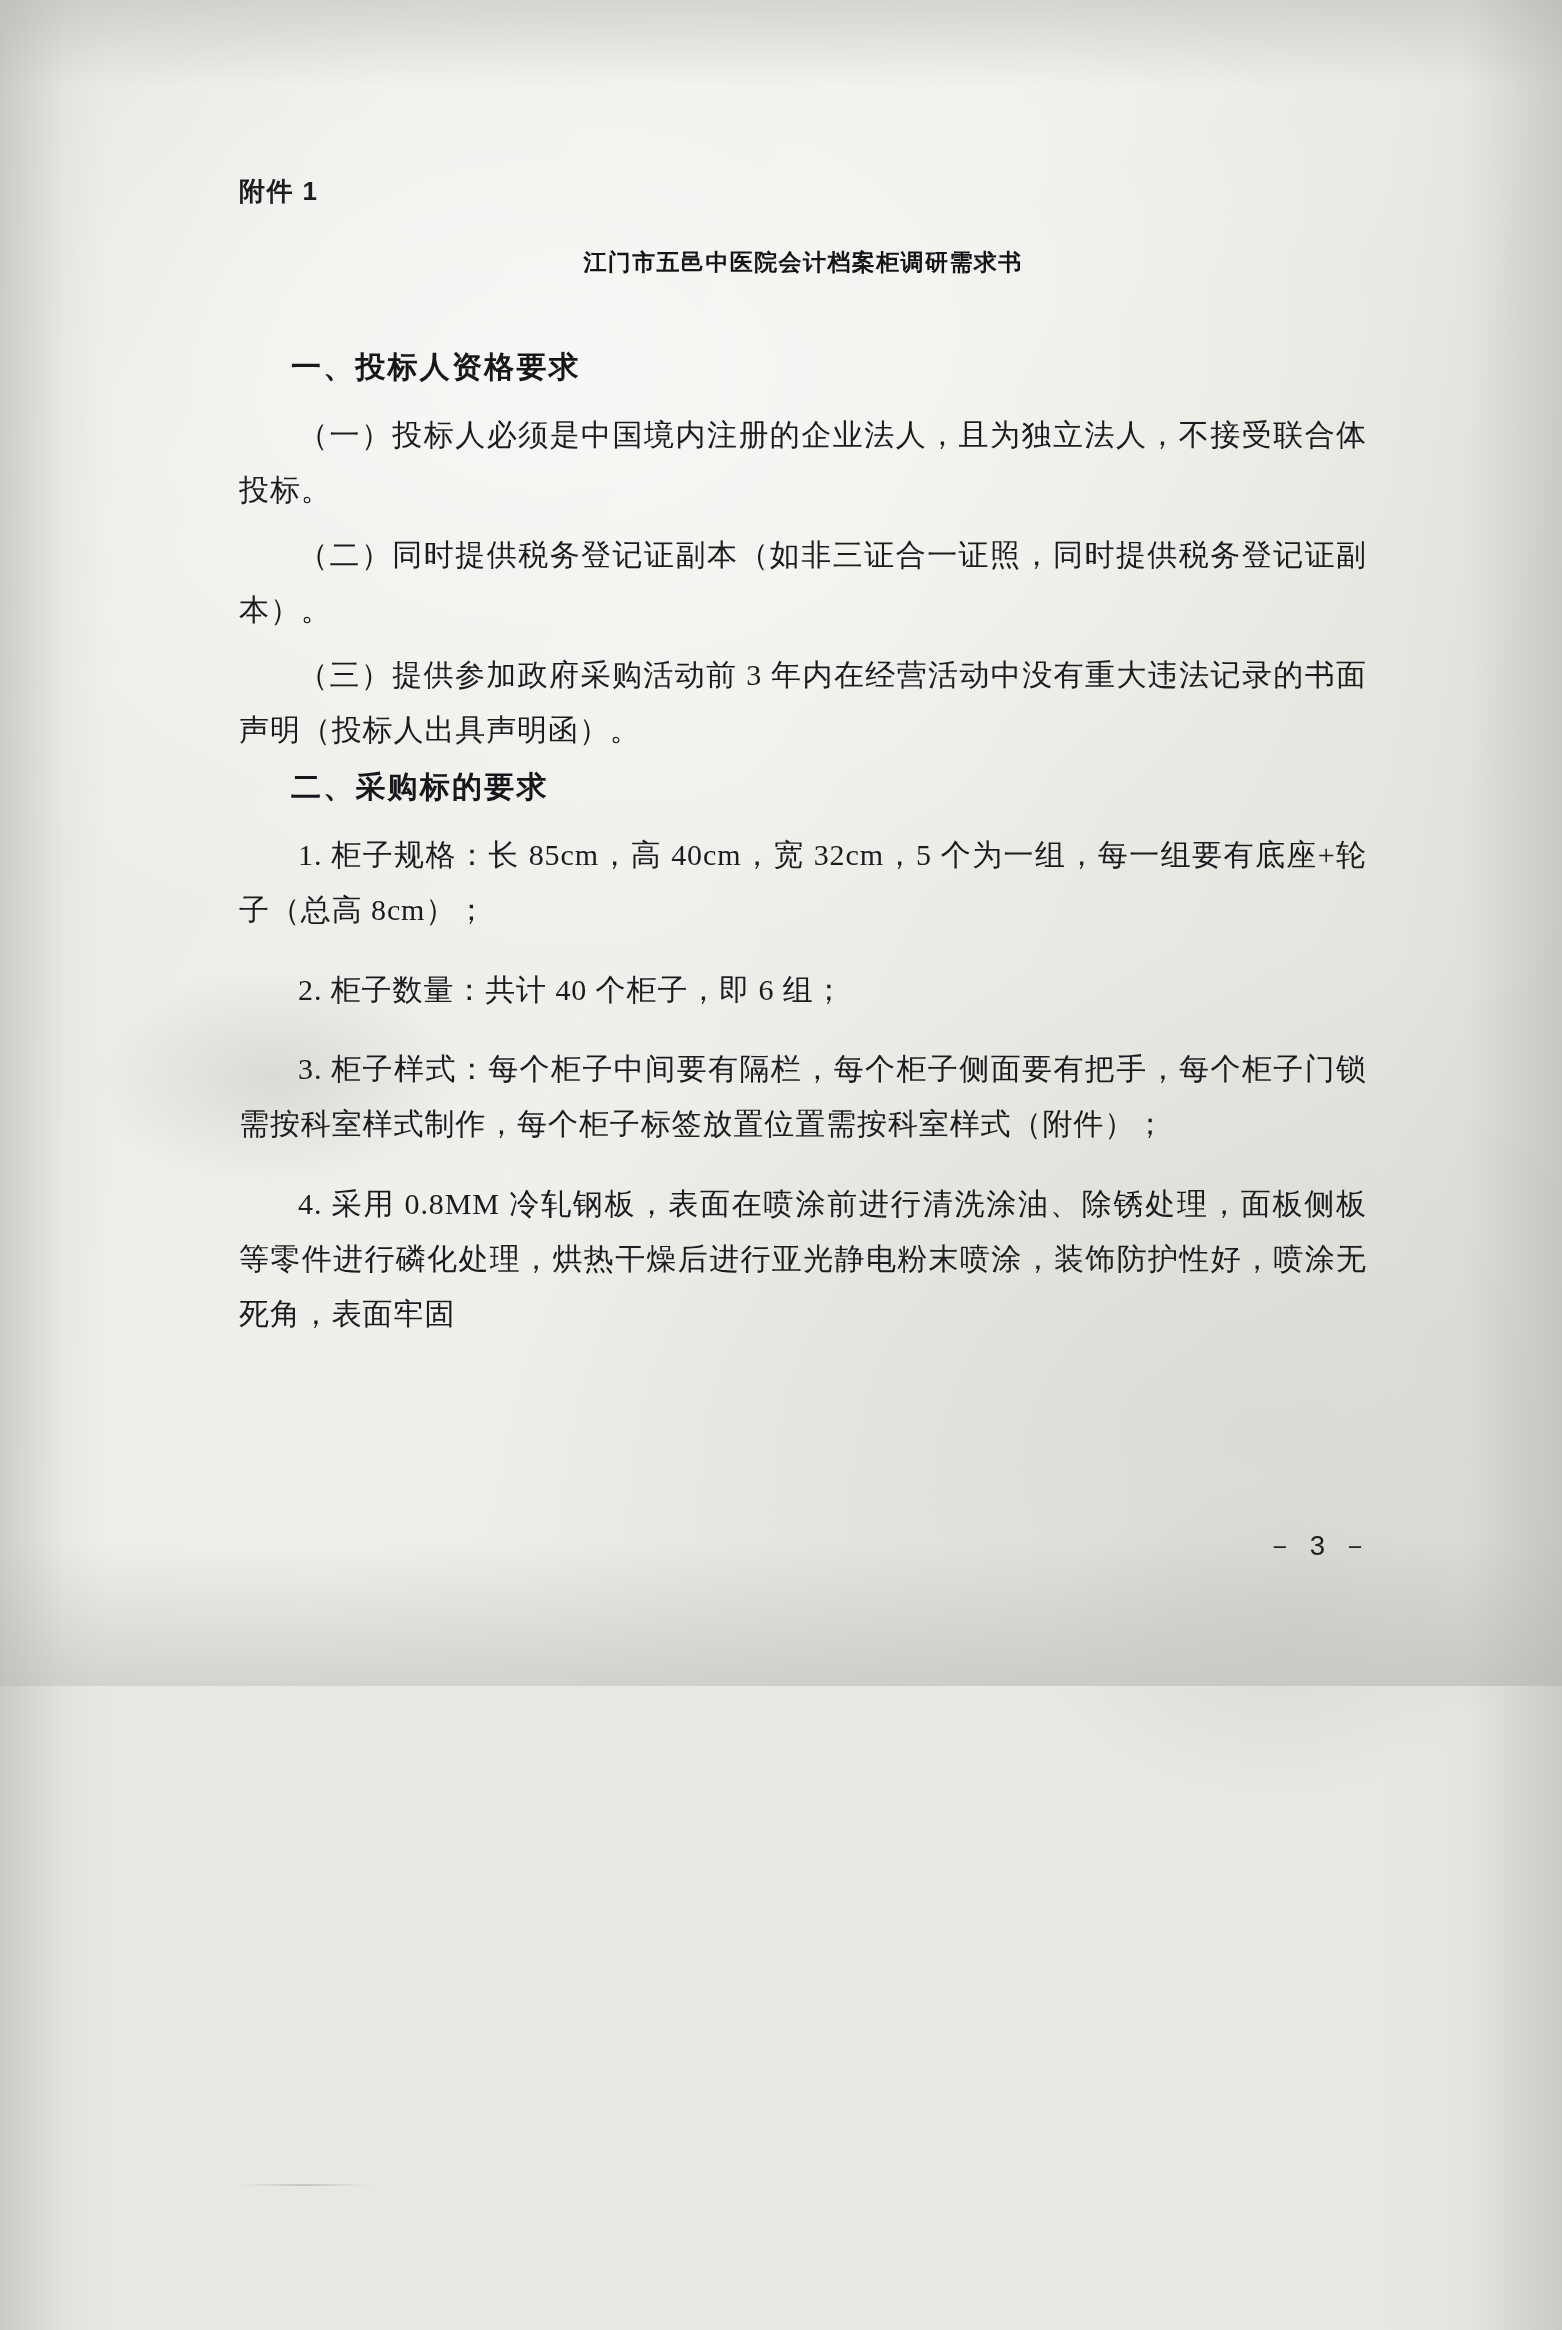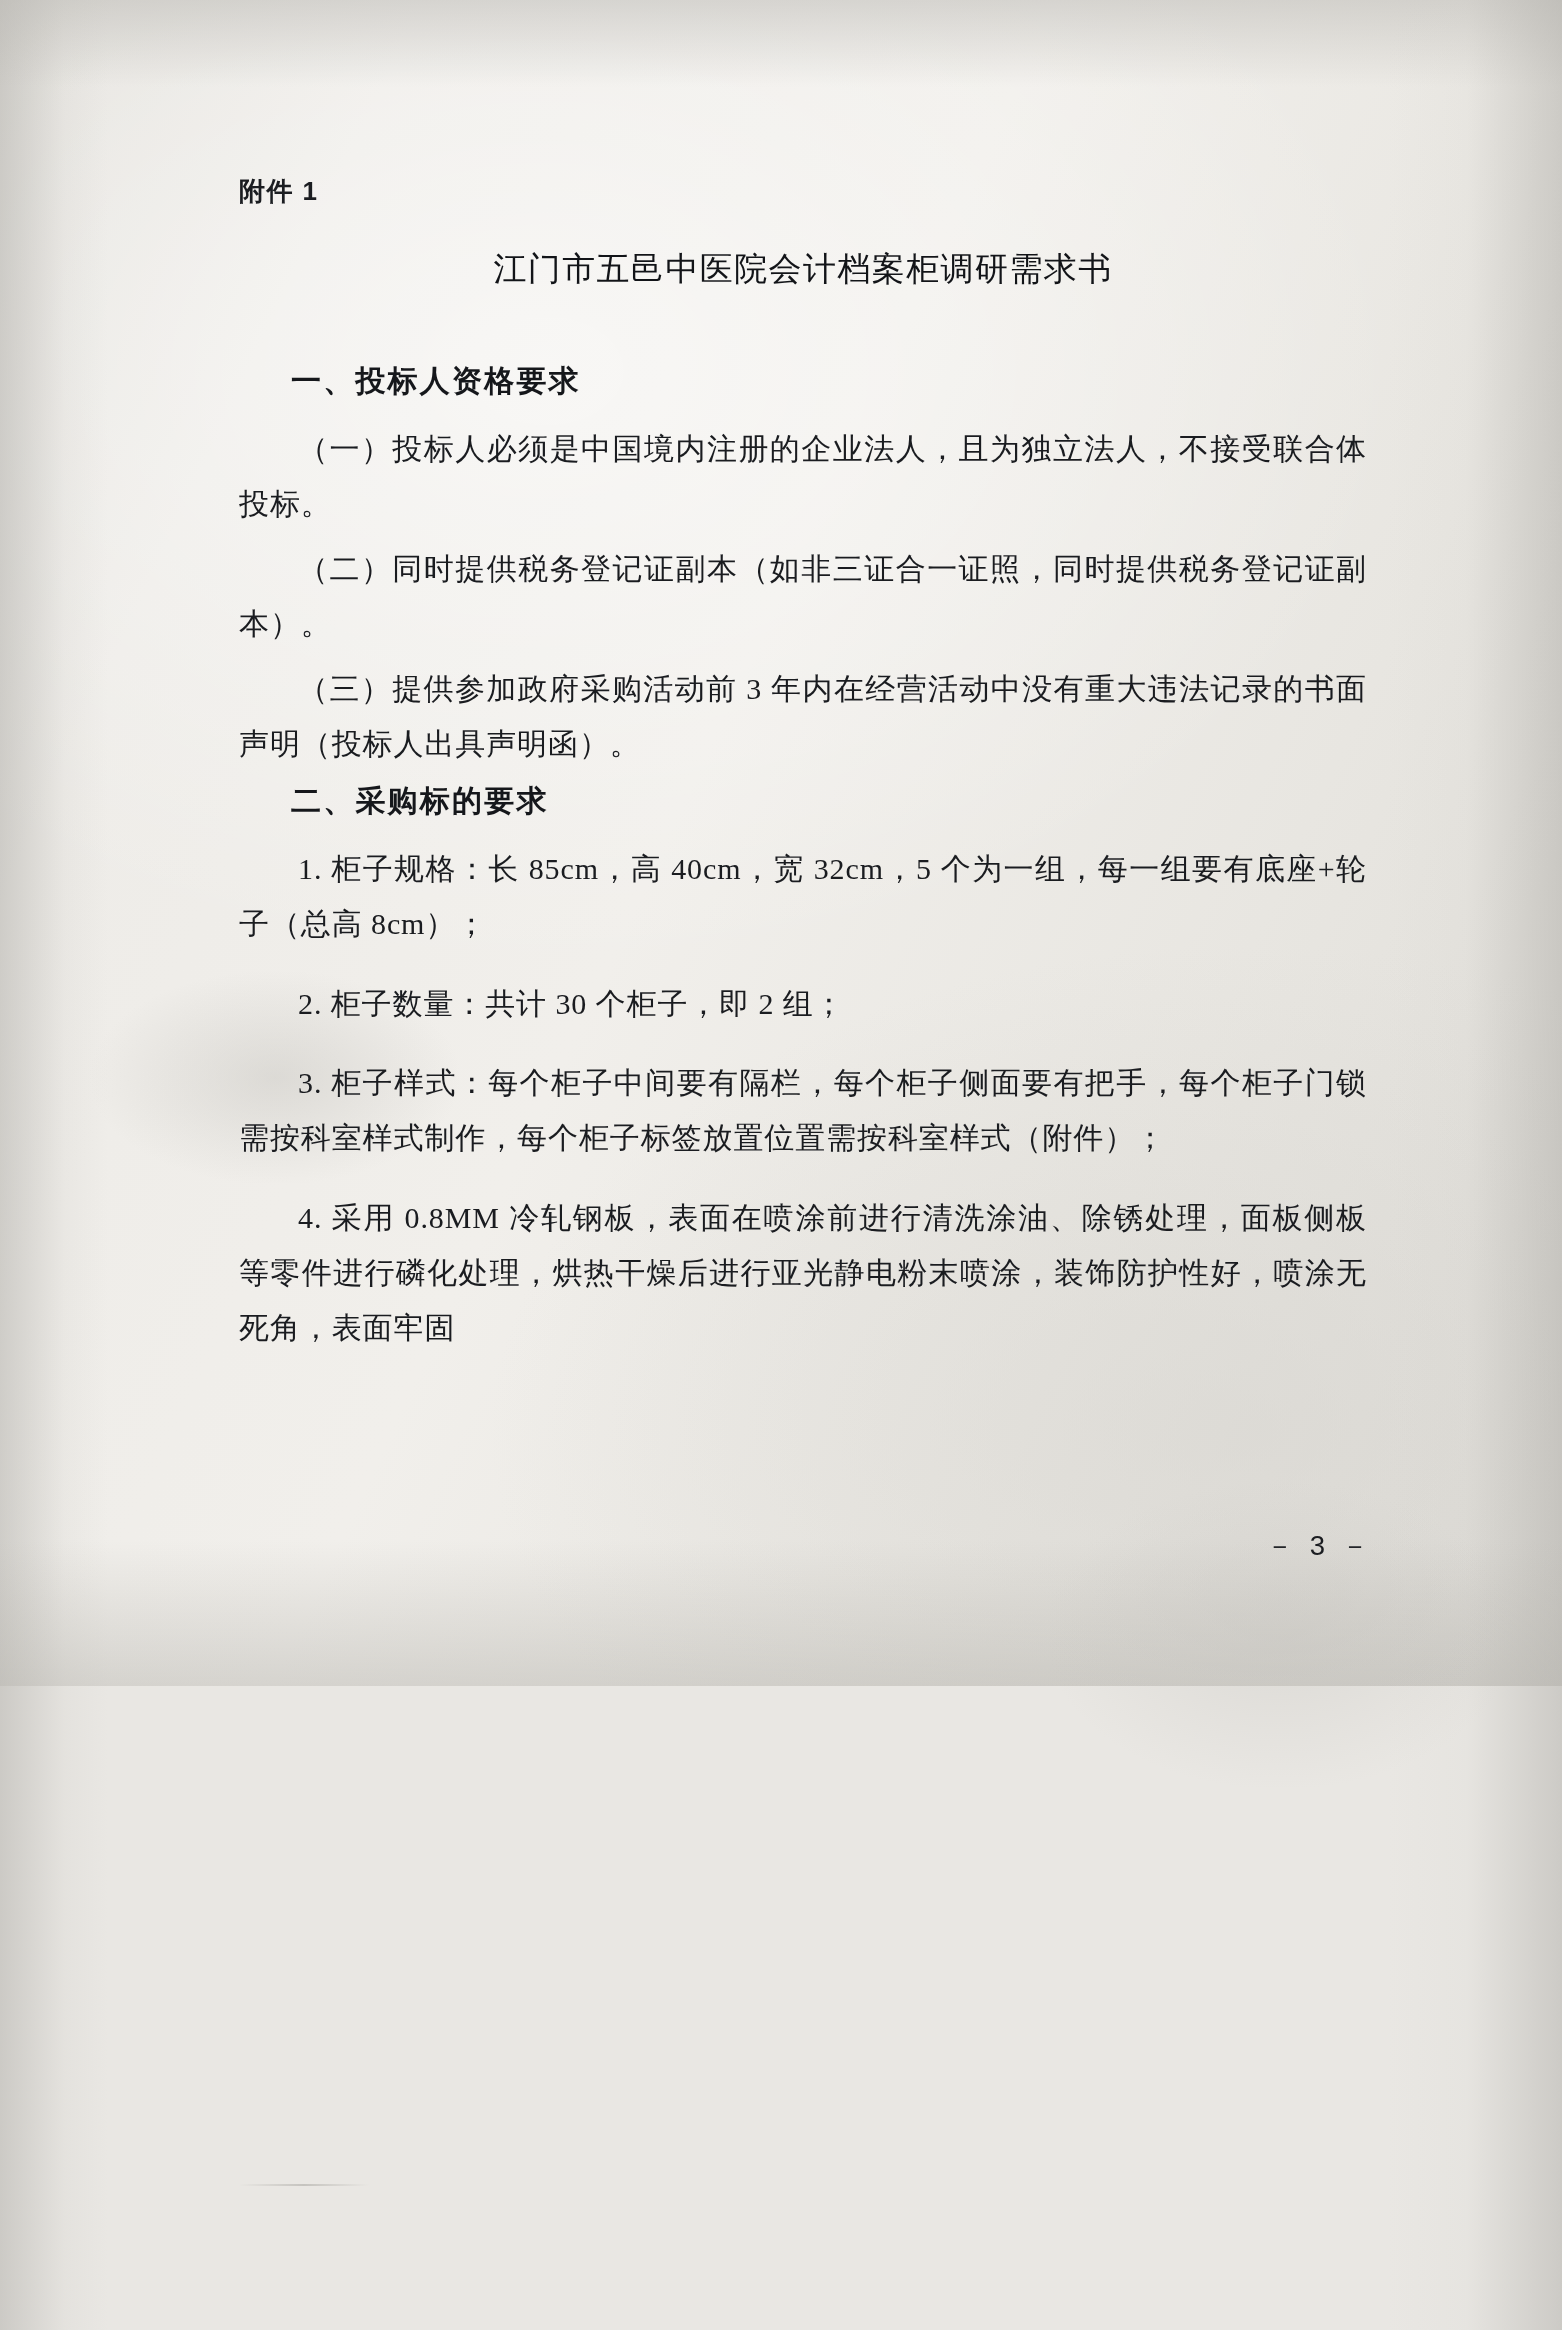--- a/index.html
+++ b/index.html
@@ -88,22 +88,22 @@
     font-family: "Liberation Sans", sans-serif;
     font-weight: bold;
     font-size: 26px;
     letter-spacing: 1.4px;
     color: #1b1d21;
     margin: 0 0 38px 0;
   }
 
   .doc-title {
     font-family: "Liberation Sans", sans-serif;
-    font-weight: normal;
-    font-size: 33px;
+    font-weight: bold;
+    font-size: 23px;
     letter-spacing: 1.4px;
     text-align: center;
     color: #121418;
     margin: 0 0 69px 0;
   }
 
   .section-heading {
     font-family: "Liberation Sans", sans-serif;
     font-weight: bold;
     font-size: 30px;
@@ -157,21 +157,21 @@
 
     <div class="section-heading">一、投标人资格要求</div>
 
     <p class="para">（一）投标人必须是中国境内注册的企业法人，且为独立法人，不接受联合体投标。</p>
     <p class="para">（二）同时提供税务登记证副本（如非三证合一证照，同时提供税务登记证副本）。</p>
     <p class="para">（三）提供参加政府采购活动前 3 年内在经营活动中没有重大违法记录的书面声明（投标人出具声明函）。</p>
 
     <div class="section-heading">二、采购标的要求</div>
 
     <p class="para gap">1. 柜子规格：长 85cm，高 40cm，宽 32cm，5 个为一组，每一组要有底座+轮子（总高 8cm）；</p>
-    <p class="para gap">2. 柜子数量：共计 30 个柜子，即 2 组；</p>
+    <p class="para gap">2. 柜子数量：共计 40 个柜子，即 6 组；</p>
     <p class="para gap">3. 柜子样式：每个柜子中间要有隔栏，每个柜子侧面要有把手，每个柜子门锁需按科室样式制作，每个柜子标签放置位置需按科室样式（附件）；</p>
     <p class="para">4. 采用 0.8MM 冷轧钢板，表面在喷涂前进行清洗涂油、除锈处理，面板侧板等零件进行磷化处理，烘热干燥后进行亚光静电粉末喷涂，装饰防护性好，喷涂无死角，表面牢固</p>
 
   </div>
 
   <div class="page-number">－ 3 －</div>
 </div>
 
 
 </body></html>

